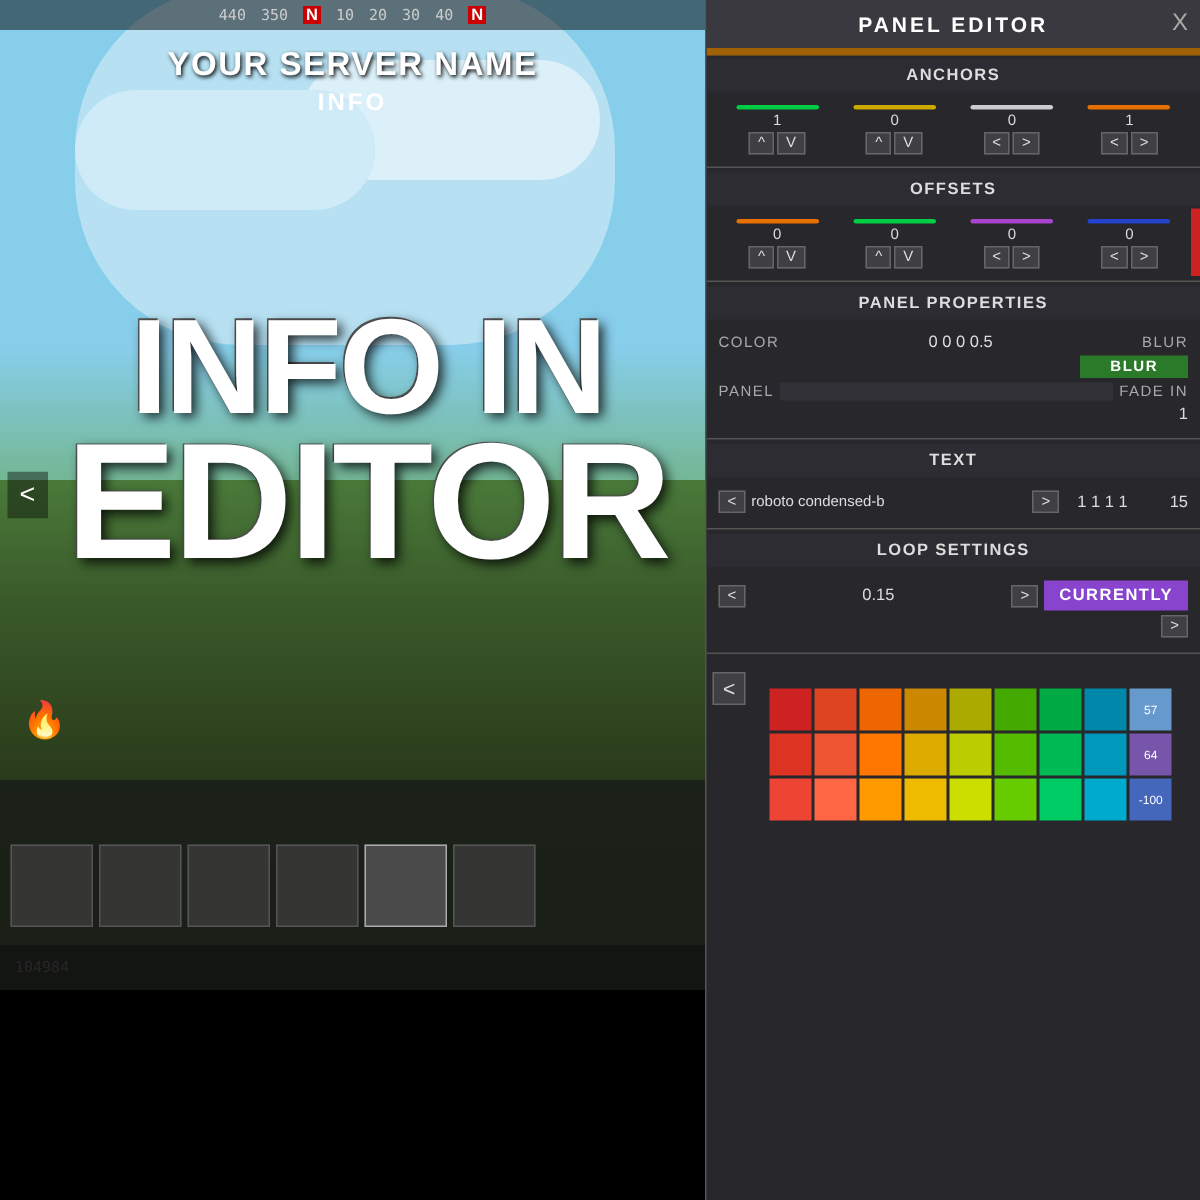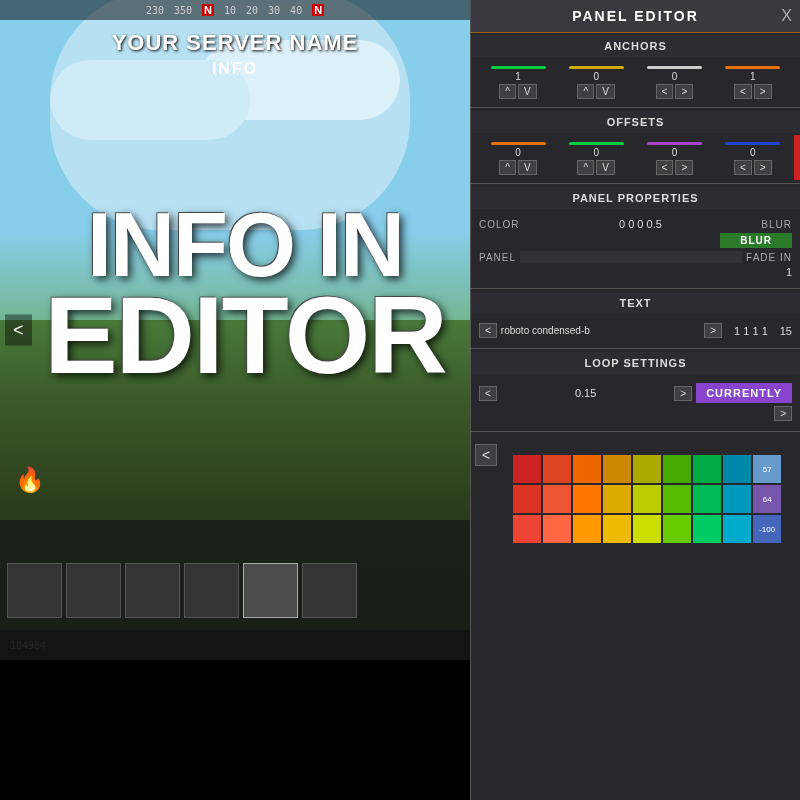--- a/index.html
+++ b/index.html
@@ -173,21 +173,21 @@
     }
 
     
     #panel-header {
       background: rgba(60,60,65,0.9);
       padding: 8px 10px;
       display: flex;
       align-items: center;
       justify-content: center;
       position: relative;
-      border-bottom: 1px solid #a16207;
+      border-bottom: 5px solid #a16207;
     }
 
     #panel-title {
       font-size: 14px;
       font-weight: bold;
       color: white;
       letter-spacing: 2px;
     }
 
     #panel-close {
@@ -448,21 +448,21 @@
       color: #ddd;
       text-align: center;
     }
   </style>
 </head>
 <body>
 
 <div id="game-bg">
 
   <div id="hud-top">
-    <span class="ruler-mark">230</span>
+    <span class="ruler-mark">440</span>
     <span class="ruler-mark">350</span>
     <span class="compass-n">N</span>
     <span class="ruler-mark">10</span>
     <span class="ruler-mark">20</span>
     <span class="ruler-mark">30</span>
     <span class="ruler-mark">40</span>
     <span class="compass-n">N</span>
   </div>
 
   <div id="info-text">INFO</div>
@@ -623,21 +623,21 @@
   <div class="divider"></div>
 
   <div class="section-header">TEXT</div>
 
   <div id="text-section">
     <div class="text-row">
       <button class="ctrl-btn">&lt;</button>
       <span class="font-name">roboto condensed-b</span>
       <button class="ctrl-btn">&gt;</button>
       <span class="text-value" style="margin-left:8px;">1 1 1 1</span>
-      <span class="text-value" style="margin-left:8px;">15</span>
+      <span class="text-value" style="margin-left:24px;">15</span>
     </div>
   </div>
 
   <div class="divider"></div>
 
   <div class="section-header">LOOP SETTINGS</div>
 
   <div id="loop-section">
     <div class="loop-row">
       <button class="ctrl-btn">&lt;</button>

